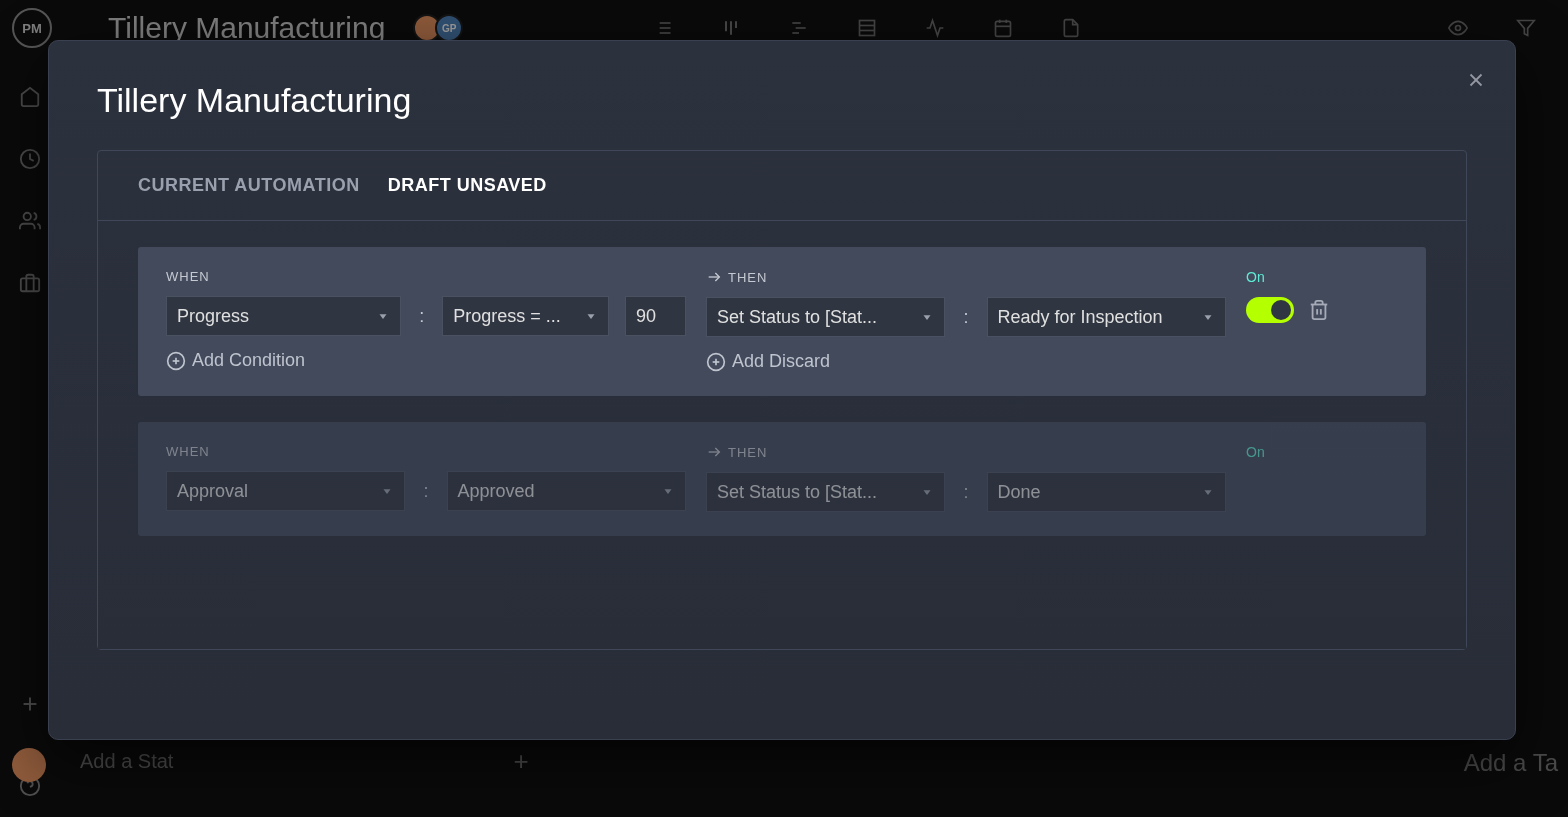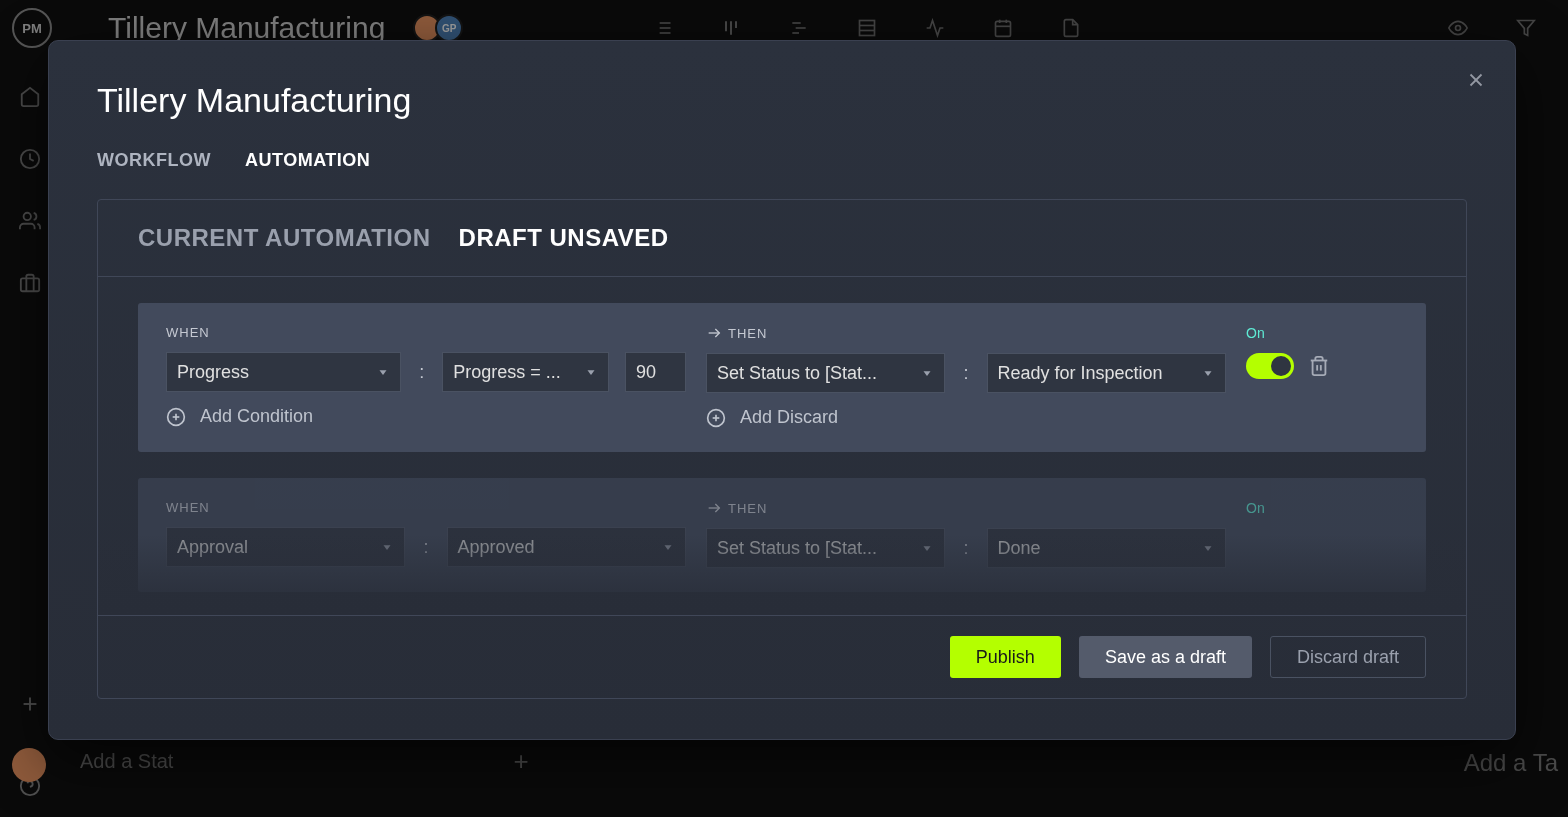--- a/index.html
+++ b/index.html
@@ -76,21 +76,21 @@
     border: 1px solid #404758;
     border-radius: 4px;
     height: 500px;
     display:flex; flex-direction:column;
   }
   .panel-tabs {
     display:flex; gap:28px;
     padding: 24px 40px;
     border-bottom: 1px solid #404758;
   }
-  .panel-tab { font-size:24px; font-weight:600; letter-spacing:0.5px; color:#9aa0ad; cursor:pointer;}
+  .panel-tab { font-size:18px; font-weight:600; letter-spacing:0.5px; color:#9aa0ad; cursor:pointer;}
   .panel-tab.active { color:#fff;}
   .rules-area {
     flex:1; padding: 26px 40px 0 40px; overflow:hidden;
     position:relative;
   }
   .rule-card {
     background: #424a5c;
     border-radius: 3px;
     padding: 22px 28px 24px 28px;
     margin-bottom: 26px;
@@ -114,21 +114,21 @@
     cursor:pointer;
     white-space:nowrap; overflow:hidden; text-overflow:ellipsis;
   }
   .select .caret { flex-shrink:0; margin-left:8px;}
   .numinput {
     background:#2f3541; border:1px solid #4a5262; color:#e0e0e0;
     height:40px; width:62px; font-size:18px; padding:0 10px;
     display:flex; align-items:center;
   }
   .add-link {
-    display:flex; align-items:center; gap:14px;
+    display:flex; align-items:center; gap:6px;
     color:#bfc4ce; font-size:18px; margin-top:14px; cursor:pointer;
   }
   .plus-circle { display:inline-flex;}
   .toggle-col { display:flex; flex-direction:column; align-items:flex-start; gap:12px;}
   .toggle-label { color:#5eead4; font-size:14px;}
   .toggle-row { display:flex; align-items:center; gap:14px;}
   .toggle {
     width:48px; height:26px; border-radius:13px;
     background:#b4ff00;
     position:relative; cursor:pointer;
@@ -254,24 +254,20 @@
 </div>
 
 <div class="modal">
   <div class="modal-close">
     <svg width="22" height="22" viewBox="0 0 24 24" fill="none" stroke="#bfc4ce" stroke-width="2">
         <line x1="18" y1="6" x2="6" y2="18"></line>
         <line x1="6" y1="6" x2="18" y2="18"></line>
       </svg>
   </div>
   <div class="modal-title">Tillery Manufacturing</div>
-  <div class="modal-tabs">
-    <div class="modal-tab">WORKFLOW</div>
-    <div class="modal-tab active">AUTOMATION</div>
-  </div>
 
   <div class="panel">
     <div class="panel-tabs">
       <div class="panel-tab">CURRENT AUTOMATION</div>
       <div class="panel-tab active">DRAFT UNSAVED</div>
     </div>
 
     <div class="rules-area">
 
       <div class="rule-card">
@@ -406,19 +402,14 @@
           </div>
         </div>
         <div class="toggle-col">
           <div class="toggle-label">On</div>
         </div>
       </div>
 
       <div class="fade-mask"></div>
     </div>
 
-    <div class="panel-footer">
-      <button class="btn btn-primary">Publish</button>
-      <button class="btn btn-secondary">Save as a draft</button>
-      <button class="btn btn-ghost">Discard draft</button>
-    </div>
   </div>
 </div>
 
 </body></html>

